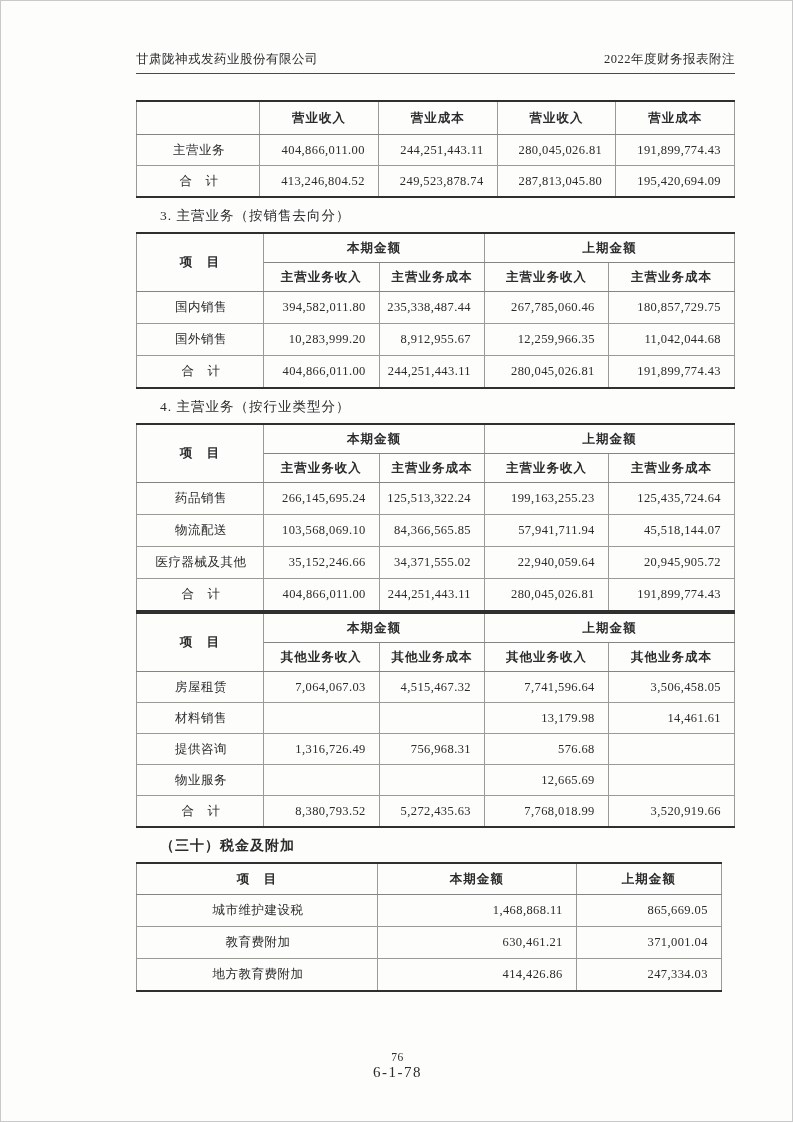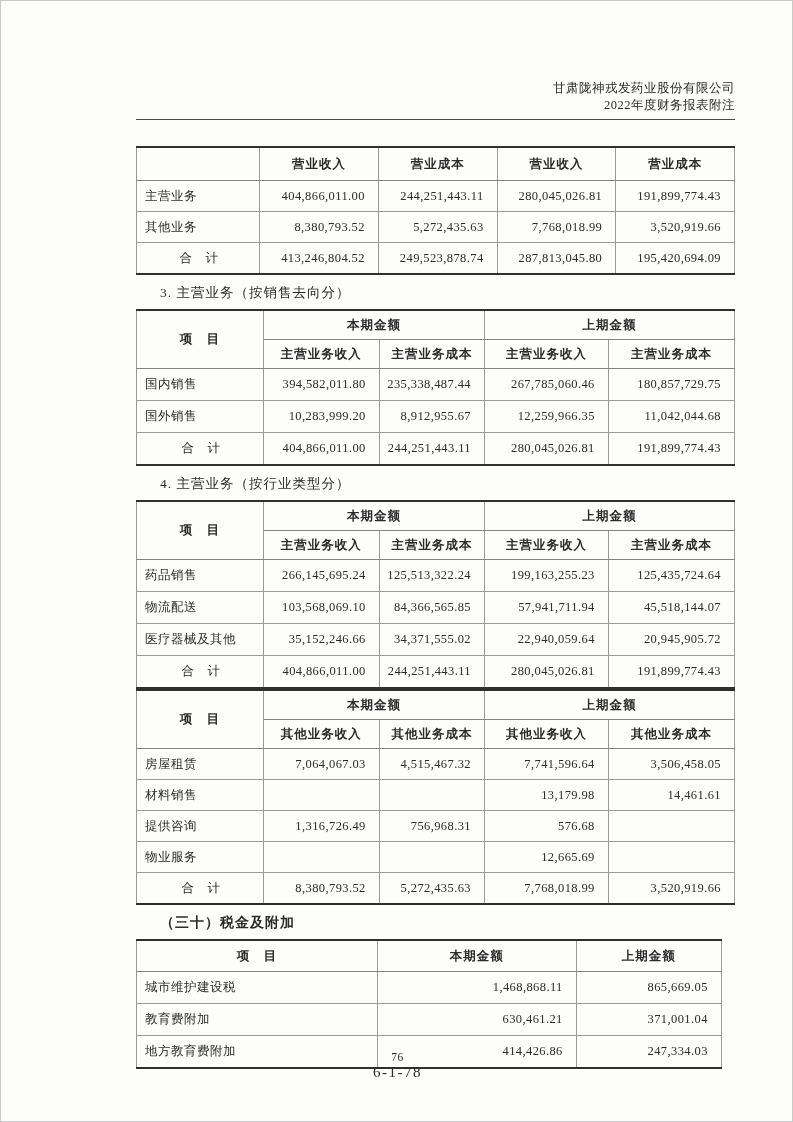--- a/index.html
+++ b/index.html
@@ -4,42 +4,42 @@
 <style>
   html,body{margin:0;padding:0;background:#ffffff;}
   .page{
     width:793px;height:1122px;position:relative;box-sizing:border-box;
     background:#fdfdfc;border:1px solid #c9c9c9;overflow:hidden;
     font-family:"Liberation Serif","DejaVu Serif",serif;color:#2b2b2b;
   }
   .content{position:absolute;left:135px;top:0;width:599px;}
   .doc-header{
     display:flex;justify-content:space-between;align-items:flex-end;
-    margin-top:79px;padding-bottom:5px;border-bottom:1.5px solid #4a4a4a;
-    font-size:12.5px;letter-spacing:.5px;flex-direction:column;
+    margin-top:50px;padding-bottom:5px;border-bottom:1.5px solid #4a4a4a;
+    font-size:12.5px;letter-spacing:.5px;
   }
   .section-heading{
     font-size:13.5px;line-height:18px;margin:9px 0 7px 24px;letter-spacing:1px;
   }
   .section-heading.bold{font-weight:bold;font-size:14px;}
   table.fin-table{
     width:100%;border-collapse:collapse;table-layout:fixed;font-size:12.5px;
     border-top:2px solid #303030;border-bottom:2px solid #303030;
     margin:0;
   }
   .fin-table th,.fin-table td{
     border:1px solid #9c9a96;vertical-align:middle;padding:0 6px;
     overflow:hidden;white-space:nowrap;
   }
   .fin-table th{
     font-weight:bold;text-align:center;height:28px;font-size:12.5px;
     border-bottom-color:#848484;letter-spacing:1px;
   }
   .fin-table td{height:31px;}
-  .fin-table td.label{text-align:left;padding-left:8px;letter-spacing:.5px;}
+  .fin-table td.label{text-align:center;padding-left:8px;letter-spacing:.5px;}
   .fin-table td.label.total{text-align:center;}
   .fin-table td.num{text-align:right;padding-right:13px;letter-spacing:.4px;}
   table.t1{margin-top:26px;padding-left:16px;}
   table.t1 th{height:32px;}
   table.t1 td{height:30px;}
   table.t2 td,table.t3 td{height:31px;}
   table.t2 th,table.t3 th,table.t4 th{height:28px;}
   table.t4 td{height:30px;}
   table.t5{width:97.8%;}
   table.t5 th{height:30px;}
@@ -78,27 +78,20 @@
         </thead>
         <tbody>
           <tr>
             <td class="label">主营业务</td>
             <td class="num">404,866,011.00</td>
             <td class="num">244,251,443.11</td>
             <td class="num">280,045,026.81</td>
             <td class="num">191,899,774.43</td>
           </tr>
           <tr>
-            <td class="label">其他业务</td>
-            <td class="num">8,380,793.52</td>
-            <td class="num">5,272,435.63</td>
-            <td class="num">7,768,018.99</td>
-            <td class="num">3,520,919.66</td>
-          </tr>
-          <tr>
             <td class="label total">合　计</td>
             <td class="num">413,246,804.52</td>
             <td class="num">249,523,878.74</td>
             <td class="num">287,813,045.80</td>
             <td class="num">195,420,694.09</td>
           </tr>
         </tbody>
       </table>
 
     <div class="section-heading">3. 主营业务（按销售去向分）</div>

